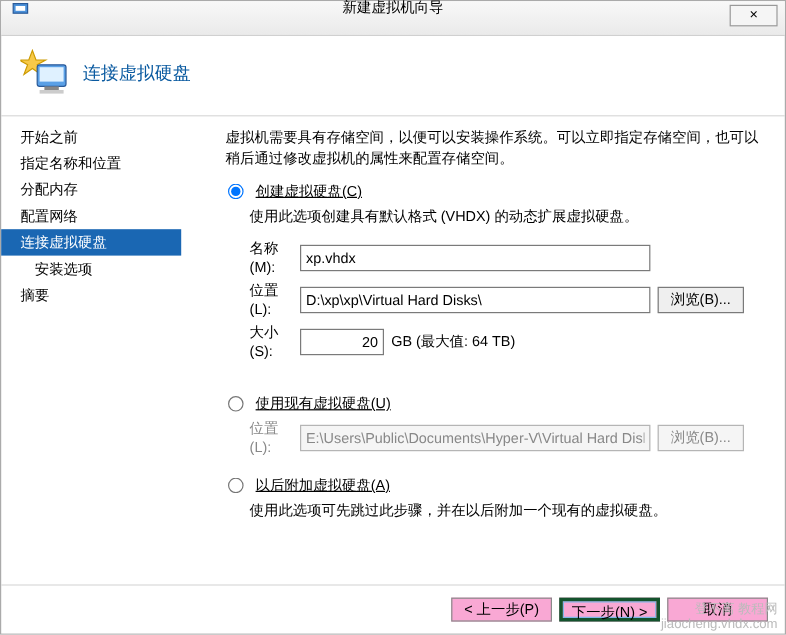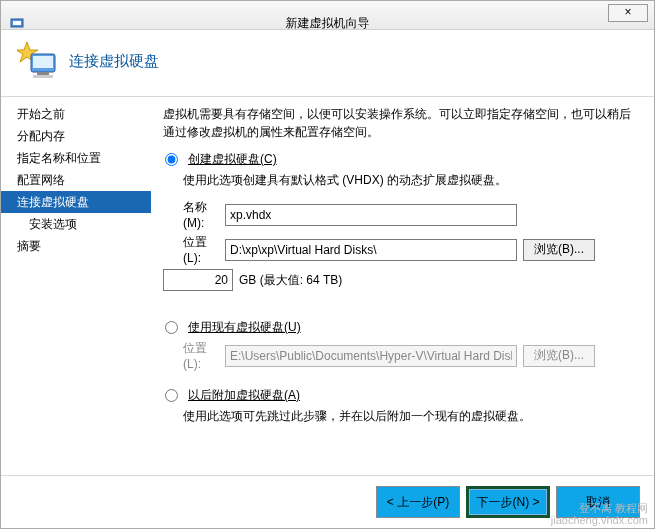--- a/index.html
+++ b/index.html
@@ -20,21 +20,21 @@
     border: 1px solid #aaa;
     display: flex;
     flex-direction: column;
     position: relative;
   }
   .titlebar {
     height: 28px;
     background: linear-gradient(#f8f8f8,#eaeaea);
     border-bottom: 1px solid #d0d0d0;
     display: flex;
-    align-items: flex-start;
+    align-items: flex-end;
     position: relative;
     padding: 14px 8px;
   }
   .titlebar-icon {
     width: 16px; height: 16px;
     margin-right: 8px;
   }
   .titlebar-title {
     position: absolute;
     left: 0; right:0;
@@ -63,20 +63,21 @@
     margin-right: 10px;
   }
   .header-title {
     color: #0a5aa0;
     font-size: 15px;
   }
   .body {
     flex:1;
     display:flex;
     min-height:0;
+    gap:25px;
   }
   .sidebar {
     width: 150px;
     padding: 6px 0;
     border-right: none;
   }
   .nav-item, .nav-sub {
     padding: 2px 16px;
     line-height: 18px;
     cursor: default;
@@ -138,23 +139,23 @@
   }
   .footer {
     border-top:1px solid #d9d9d9;
     padding:10px 14px;
     display:flex;
     justify-content:flex-end;
     gap:6px;
   }
   .footer button {
     min-width: 84px;
-    height: 32px;
+    height: 20px;
     border:1px solid #8a8a8a;
-    background:#0ea5e9;
+    background:#f9a8d4;
     font-size:12px;
     cursor:pointer;
   }
   .footer button.primary {
     border:3px solid #14532d;
     box-shadow: inset 0 0 0 1px #7fb7e8;
   }
   .watermark {
     position:absolute;
     right:6px;
@@ -192,22 +193,22 @@
         <rect x="16" y="35" width="20" height="3" fill="#ccc"></rect>
       </svg>
     </span>
     <span class="header-title">连接虚拟硬盘</span>
   </div>
 
   <div class="body">
 
     <div class="sidebar">
       <div class="nav-item"><span>开始之前</span></div>
+      <div class="nav-item"><span>指定名称和位置</span></div>
       <div class="nav-item"><span>分配内存</span></div>
-      <div class="nav-item"><span>指定名称和位置</span></div>
       <div class="nav-item"><span>配置网络</span></div>
       <div class="nav-item active"><span>连接虚拟硬盘</span></div>
       <div class="nav-sub"><span>安装选项</span></div>
       <div class="nav-item"><span>摘要</span></div>
     </div>
 
     <div class="content">
       <div class="desc">虚拟机需要具有存储空间，以便可以安装操作系统。可以立即指定存储空间，也可以稍后通过修改虚拟机的属性来配置存储空间。</div>
 
       <div class="opt">
@@ -221,20 +222,21 @@
       <div class="form-row">
         <span class="form-lbl">名称(M):</span>
         <input type="text" class="fld wide" value="xp.vhdx" style="">
       </div>
       <div class="form-row">
         <span class="form-lbl">位置(L):</span>
         <input type="text" class="fld wide" value="D:\xp\xp\Virtual Hard Disks\" style="">
         <button class="btn-browse">浏览(B)...</button>
       </div>
       <div class="form-row">
+        <span class="form-lbl">大小(S):</span>
         <input type="text" class="fld size" value="20" style="">
         <span>GB (最大值: 64 TB)</span>
       </div>
 
       <div class="opt" style="margin-top:28px">
         <input type="radio" name="vhd" style="">
         <div class="opt-body">
           <span>使用现有虚拟硬盘(U)</span>
         </div>
       </div>

